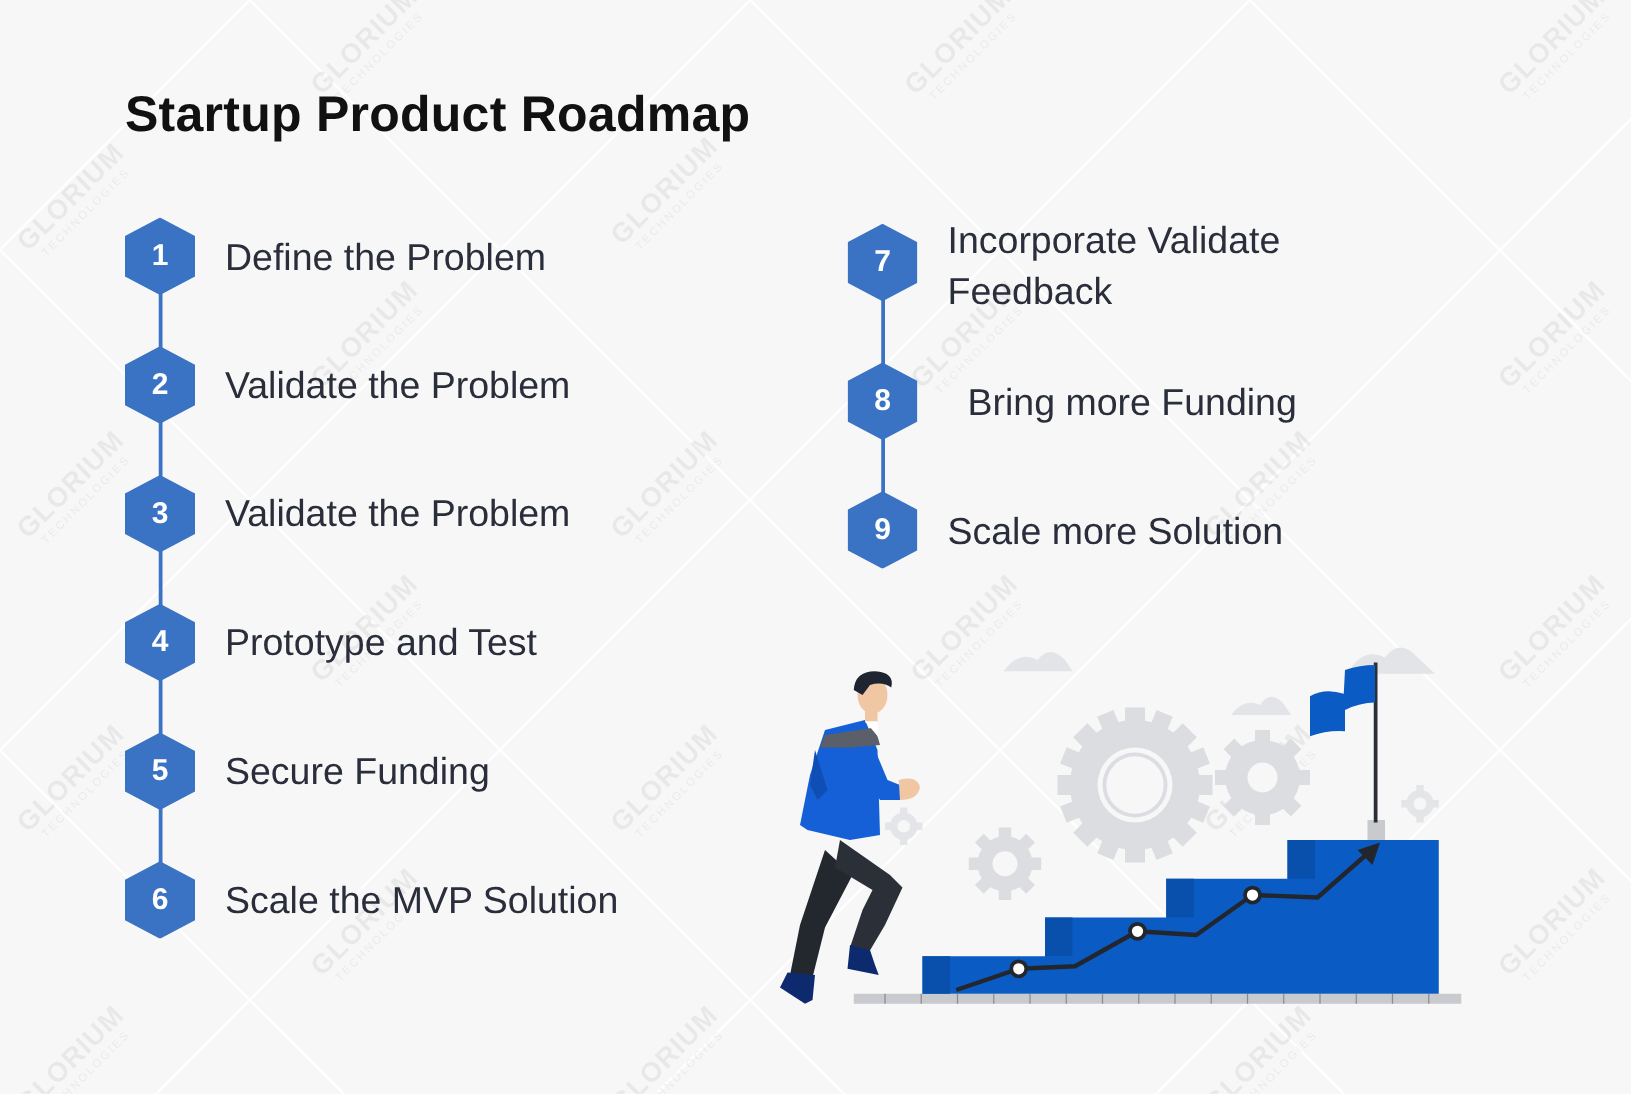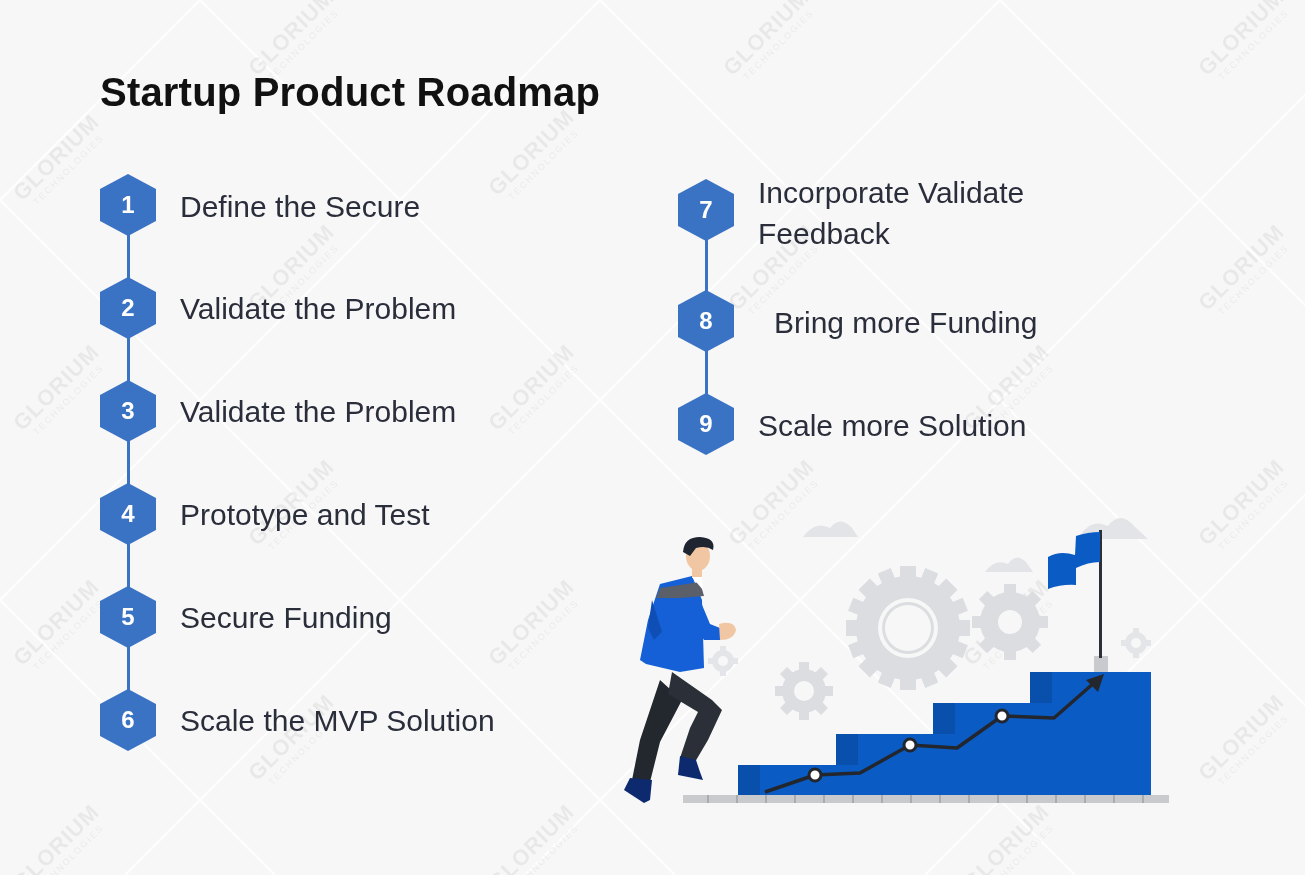--- a/index.html
+++ b/index.html
@@ -145,21 +145,21 @@
   </div>
 
 <h1 class="title">Startup Product Roadmap</h1>
 
 <div class="connector" style="left:127px;top:205px;height:515px;"></div>
 
 <div class="connector" style="left:705px;top:210px;height:214px;"></div>
 
 <div class="step" style="left:100px;top:174px;">
   <div class="hex" style="left:0;top:0;">1</div>
-  <div class="step-label" style="left:80px;top:12px;">Define the Secure</div>
+  <div class="step-label" style="left:80px;top:12px;">Define the Problem</div>
 </div>
 <div class="step" style="left:100px;top:277px;">
   <div class="hex" style="left:0;top:0;">2</div>
   <div class="step-label" style="left:80px;top:11px;">Validate the Problem</div>
 </div>
 <div class="step" style="left:100px;top:380px;">
   <div class="hex" style="left:0;top:0;">3</div>
   <div class="step-label" style="left:80px;top:11px;">Validate the Problem</div>
 </div>
 <div class="step" style="left:100px;top:483px;">

